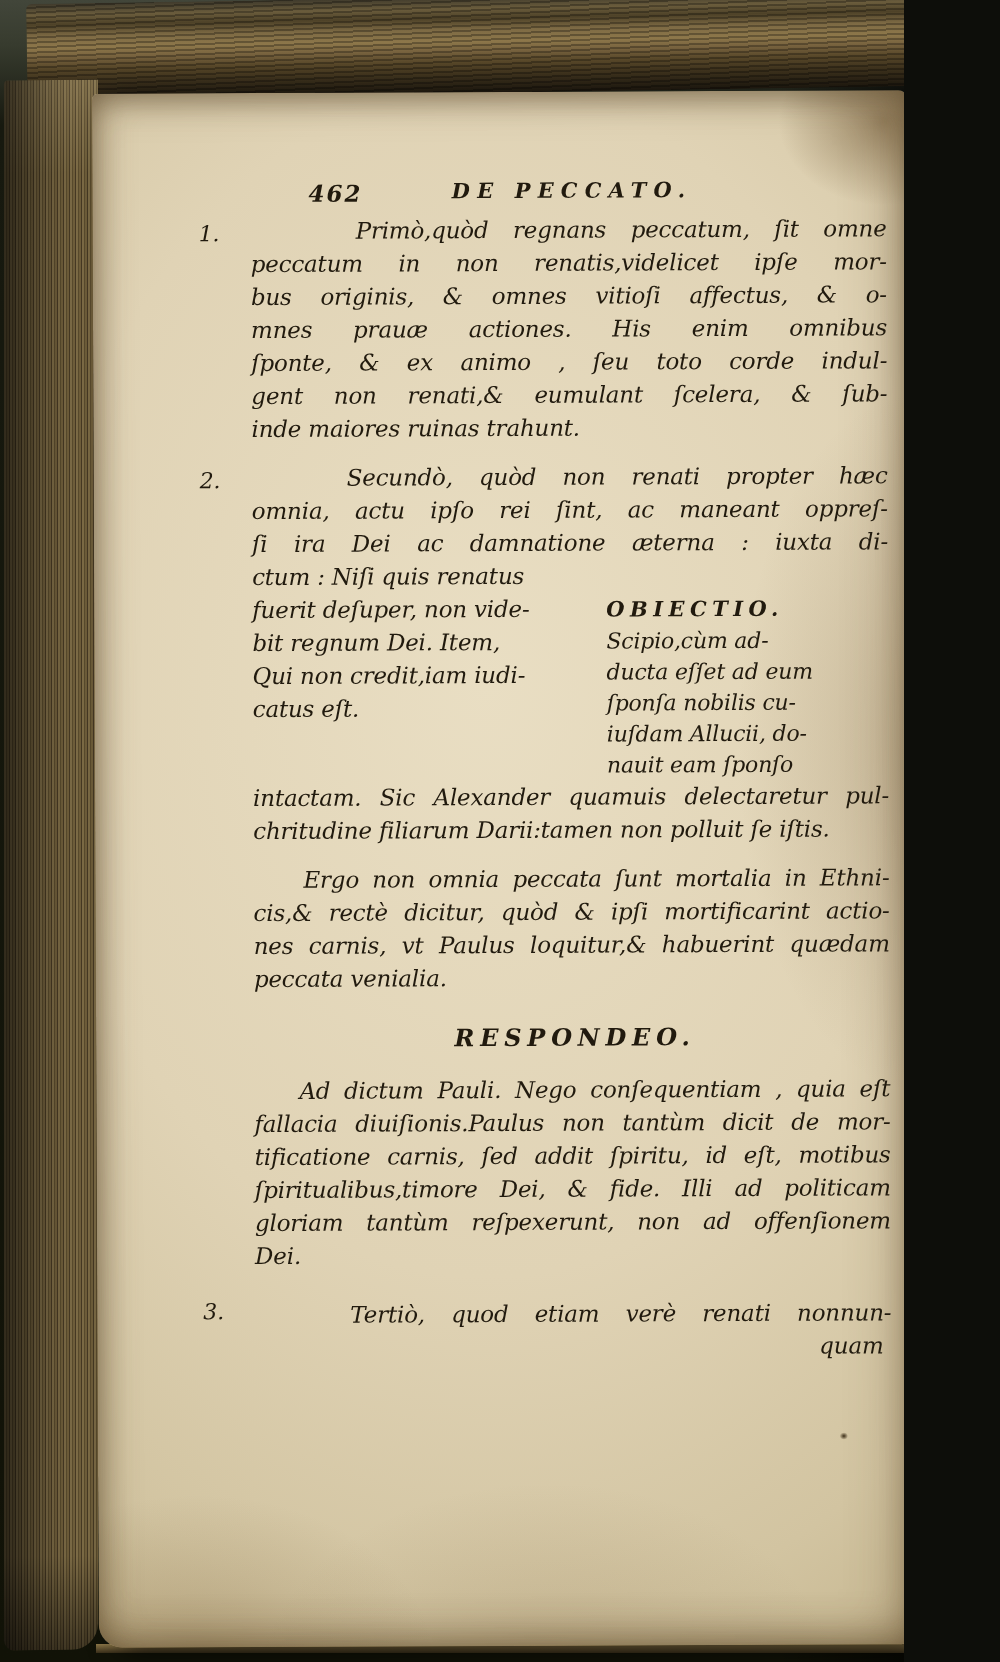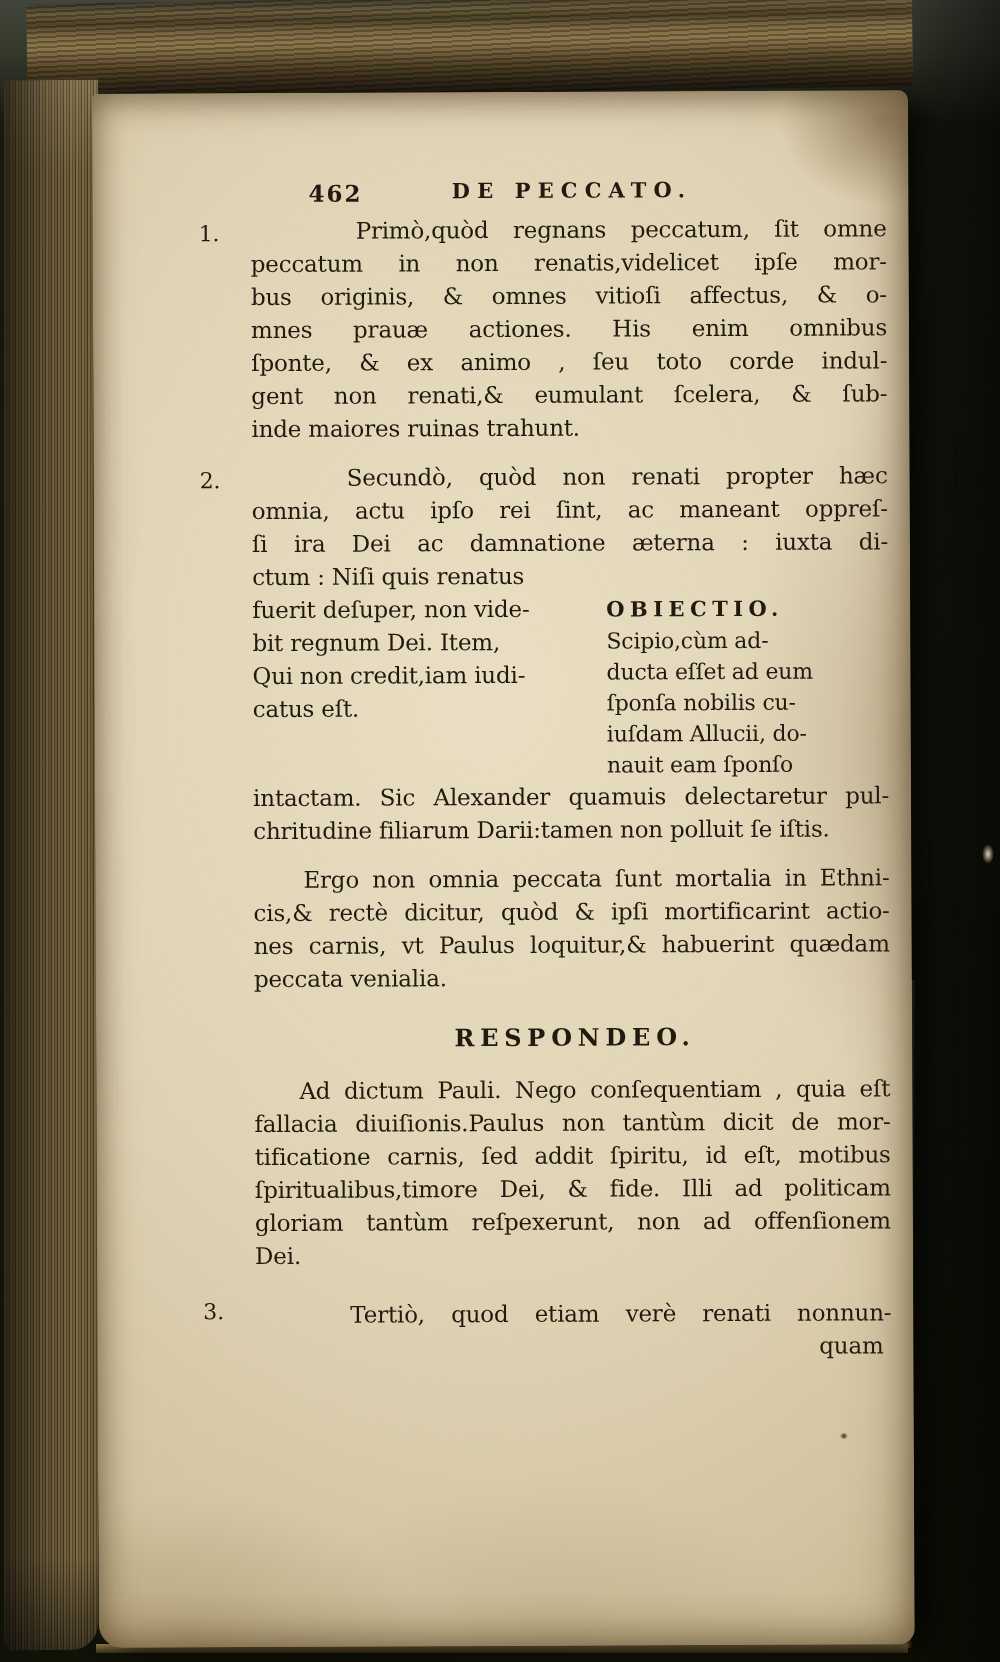--- a/index.html
+++ b/index.html
@@ -1,20 +1,20 @@
 <!DOCTYPE html>
 <html><head>
 <meta charset="utf-8">
 <style>
   html,body{margin:0;padding:0;background:#0d0e0a;}
-  .scene{position:relative;width:1000px;height:1662px;overflow:hidden;
+  .scene{position:relative;width:904px;height:1662px;overflow:hidden;
     font-family:"DejaVu Serif","Liberation Serif",serif;
     background:
       linear-gradient(90deg, rgba(0,0,0,0) 86%, rgba(0,0,0,.55) 100%),
-      linear-gradient(180deg,#42463a 0%,#373b2e 45px,#272a1f 85px,#17190f 125px,#111207 100%);}
+      linear-gradient(180deg,#42463a 0%,#373b2e 45px,#272a1f 85px,#17190f 125px,#111207 100%); font-style: italic;}
 
   
   .top-edge{position:absolute;left:26px;top:4px;width:886px;height:96px;
     transform:rotate(-0.9deg);transform-origin:left top;border-radius:6px 10px 4px 4px;
     background:
       repeating-linear-gradient(178deg, rgba(0,0,0,0) 0 3px, rgba(0,0,0,.28) 3px 5px),
       linear-gradient(180deg,#3f3a2c 0%,#6a5c3c 12%,#4e4228 22%,#7d6a44 34%,#8d774a 46%,#77623e 56%,#564628 68%,#3b301c 82%,#201a10 100%);}
 
   
   .left-stack{position:absolute;left:4px;top:80px;width:94px;height:1570px;

